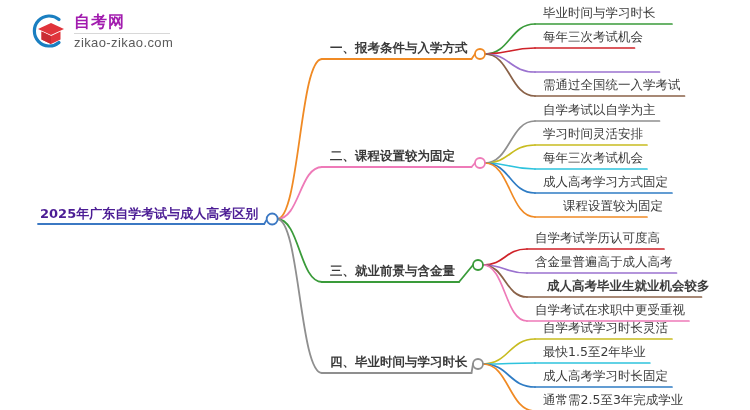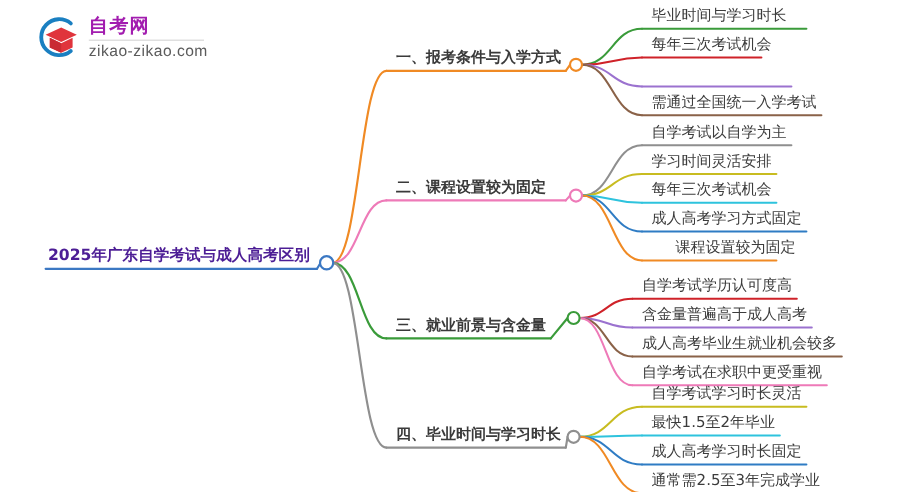--- a/index.html
+++ b/index.html
@@ -174,20 +174,20 @@
     <div class="node-text leaf-text" style="left: 543px; top: 79px;">需通过全国统一入学考试</div>
     <div class="node-text branch-text" style="left: 330px; top: 150px;">二、课程设置较为固定</div>
     <div class="node-text leaf-text" style="left: 543px; top: 104px;">自学考试以自学为主</div>
     <div class="node-text leaf-text" style="left: 543px; top: 128px;">学习时间灵活安排</div>
     <div class="node-text leaf-text" style="left: 543px; top: 152px;">每年三次考试机会</div>
     <div class="node-text leaf-text" style="left: 543px; top: 176px;">成人高考学习方式固定</div>
     <div class="node-text leaf-text" style="left: 563px; top: 200px;">课程设置较为固定</div>
     <div class="node-text leaf-text" style="left: 535px; top: 232px;">自学考试学历认可度高</div>
     <div class="node-text branch-text" style="left: 330px; top: 265px;">三、就业前景与含金量</div>
     <div class="node-text leaf-text" style="left: 535px; top: 256px;">含金量普遍高于成人高考</div>
-    <div class="node-text leaf-text" style="left: 535px; top: 280px;">成人高考毕业生就业机会较多</div>
+    <div class="node-text leaf-text" style="left: 547px; top: 280px; font-weight: bold;">成人高考毕业生就业机会较多</div>
     <div class="node-text leaf-text" style="left: 535px; top: 304px;">自学考试在求职中更受重视</div>
     <div class="node-text branch-text" style="left: 330px; top: 356px;">四、毕业时间与学习时长</div>
     <div class="node-text leaf-text" style="left: 543px; top: 322px;">自学考试学习时长灵活</div>
     <div class="node-text leaf-text" style="left: 543px; top: 346px;">最快1.5至2年毕业</div>
     <div class="node-text leaf-text" style="left: 543px; top: 370px;">成人高考学习时长固定</div>
     <div class="node-text leaf-text" style="left: 543px; top: 394px;">通常需2.5至3年完成学业</div>
   </div>
 
 </body></html>

